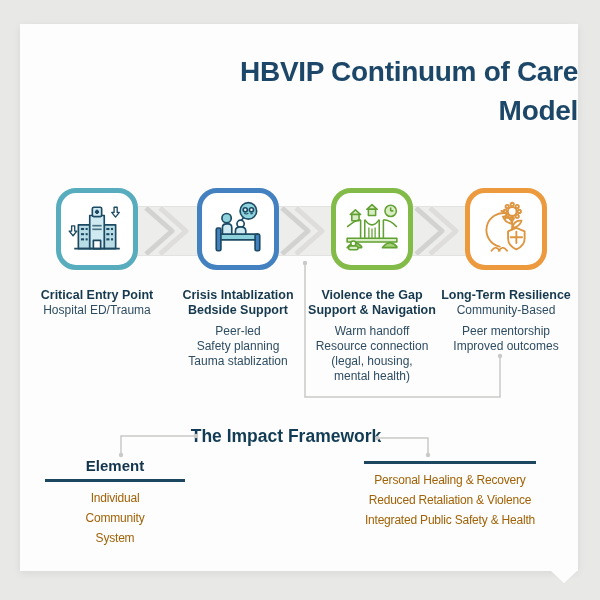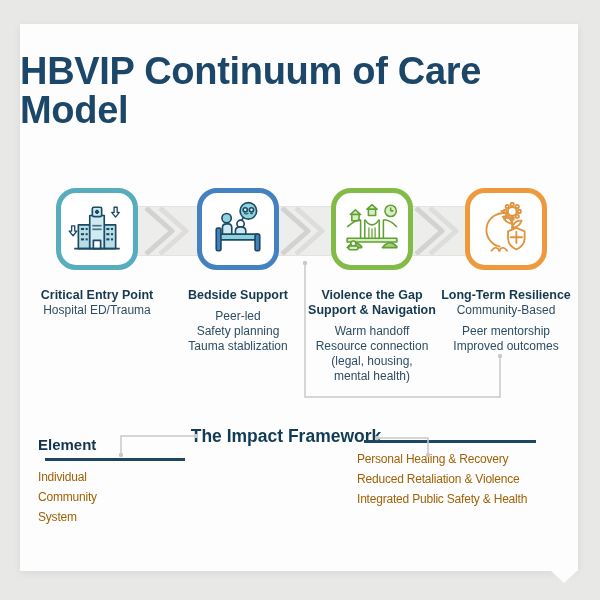--- a/index.html
+++ b/index.html
@@ -1,40 +1,40 @@
 <!DOCTYPE html>
 <html><head>
 <meta charset="utf-8">
 <style>
   html,body{margin:0;padding:0;}
   body{width:600px;height:600px;background:#e8e8e6;font-family:"Liberation Sans",sans-serif;overflow:hidden;}
   .canvas{position:relative;width:600px;height:600px;}
   .card{position:absolute;left:20px;top:24px;width:558px;height:547px;background:#fdfdfd;box-shadow:0 2px 8px rgba(0,0,0,.07);}
   .card-tail{position:absolute;left:551px;top:571px;width:0;height:0;border-left:13px solid transparent;border-right:13px solid transparent;border-top:12px solid #fdfdfd;}
-  .main-title{position:absolute;left:20px;top:52px;width:558px;text-align:left;color:#1d4768;font-size:38px;font-weight:bold;line-height:39px;letter-spacing:-.3px;}
+  .main-title{position:absolute;left:20px;top:52px;width:558px;text-align:right;color:#1d4768;font-size:28px;font-weight:bold;line-height:39px;letter-spacing:-.3px;}
   
   .band{position:absolute;left:72px;top:206px;width:466px;height:48px;background:#ededeb;border-top:1px solid #e3e3e1;border-bottom:1px solid #e3e3e1;z-index:1;}
   .chev{position:absolute;top:0;}
   
   .stage-box{position:absolute;top:188px;width:82px;height:82px;box-sizing:border-box;background:#ffffff;border-radius:20px;z-index:2;display:flex;align-items:center;justify-content:center;}
   .sb1{left:56px;border:5px solid #57acbe;}
   .sb2{left:197px;border:5px solid #4381c0;}
   .sb3{left:331px;border:5px solid #82bb47;}
   .sb4{left:465px;border:5px solid #ec9a3d;}
   
   .stage-text{position:absolute;top:288px;width:140px;text-align:center;z-index:2;}
   .st1{left:27px;} .st2{left:168px;} .st3{left:302px;} .st4{left:436px;}
   .stage-title{font-size:12.5px;font-weight:bold;color:#16394f;line-height:15px;white-space:nowrap;}
   .stage-sub{font-size:12px;color:#2e4d63;line-height:15px;white-space:nowrap;}
   .stage-items{margin-top:6px;}
   
   .overlay{position:absolute;left:0;top:0;width:600px;height:600px;z-index:3;pointer-events:none;}
   
   .impact-title{position:absolute;left:146px;top:426px;width:280px;text-align:center;font-size:17.5px;font-weight:bold;color:#123c55;z-index:2;}
-  .impact-col{position:absolute;top:436px;z-index:2;}
+  .impact-col{position:absolute;top:457px;text-align:center;z-index:2;}
   .ic1{left:38px;width:154px;} .ic2{left:193px;width:164px;} .ic3{left:357px;width:186px;}
   .col-header{font-size:15px;font-weight:bold;color:#12344d;line-height:18px;}
   .col-rule{height:3px;background:#1d4660;margin:4px auto 6px auto;}
   .r1{width:140px;} .r2{width:156px;} .r3{width:172px;}
   .col-item{font-size:12px;color:#a16207;line-height:20px;white-space:nowrap;letter-spacing:-.2px;}
 </style>
 </head>
 <body>
 
 <div class="canvas">
@@ -156,20 +156,21 @@
       </g>
     </svg>
   </div>
 
   <div class="stage-text st1">
     <div class="stage-title">Critical Entry Point</div>
     <div class="stage-sub">Hospital ED/Trauma</div>
   </div>
 
   <div class="stage-text st2">
+    <div class="stage-title">Crisis Intablization</div>
     <div class="stage-title">Bedside Support</div>
     <div class="stage-items">
       <div class="stage-sub">Peer-led</div>
       <div class="stage-sub">Safety planning</div>
       <div class="stage-sub">Tauma stablization</div>
     </div>
   </div>
 
   <div class="stage-text st3">
     <div class="stage-title">Violence the Gap</div>

